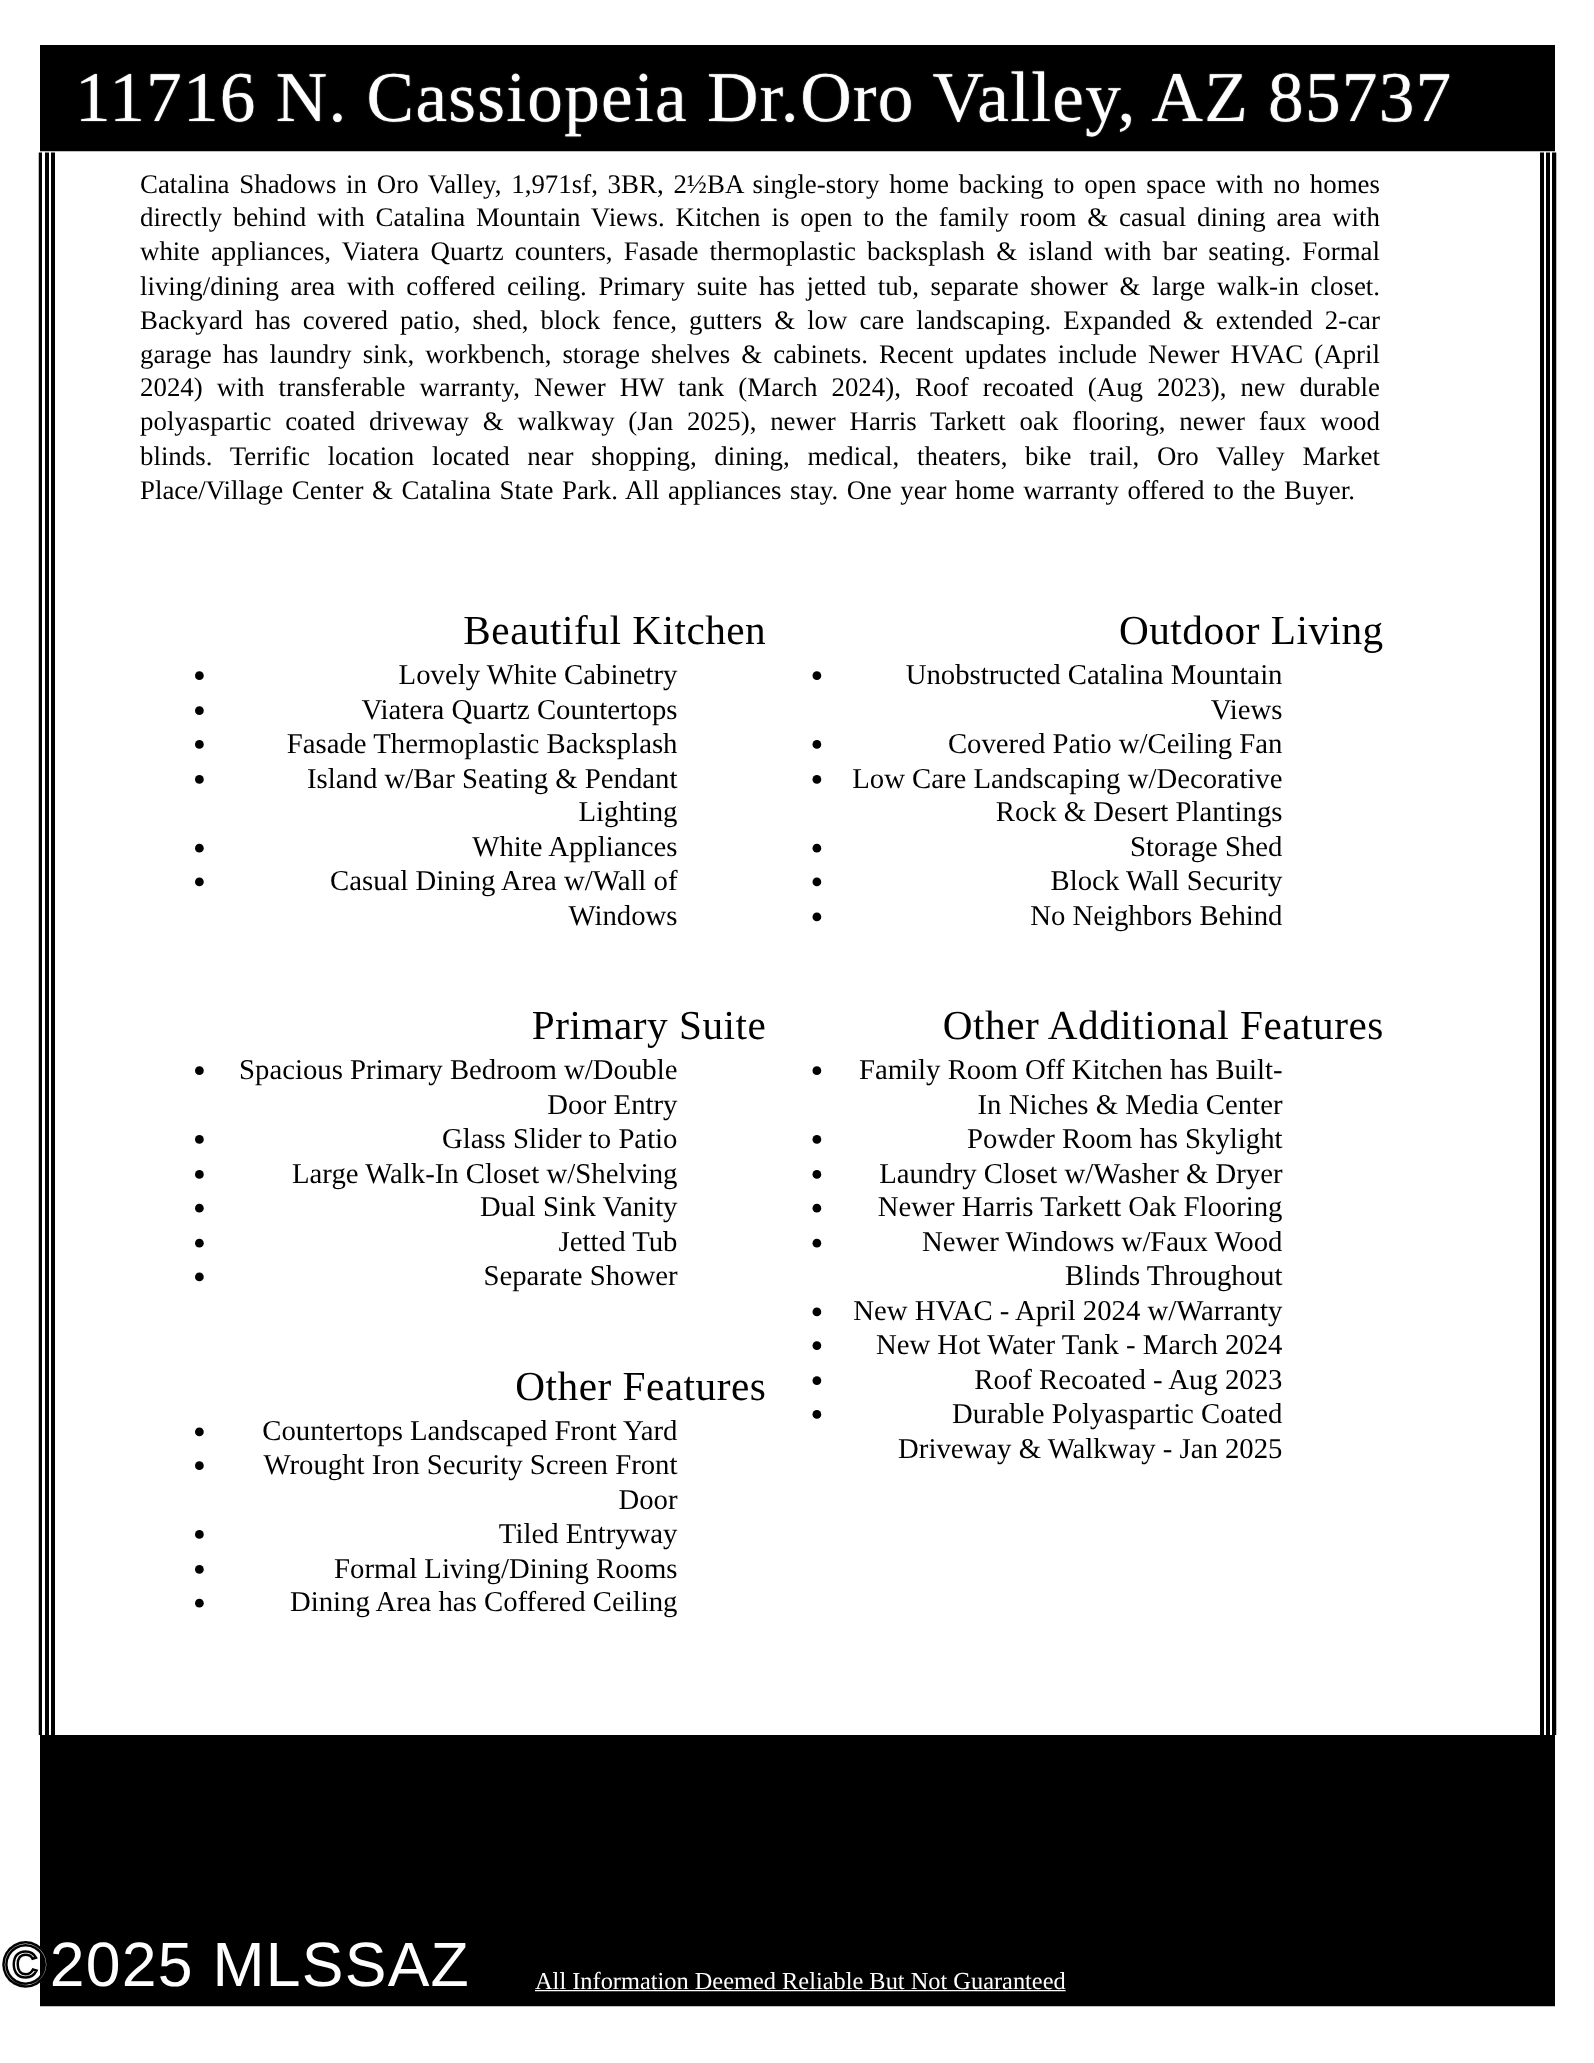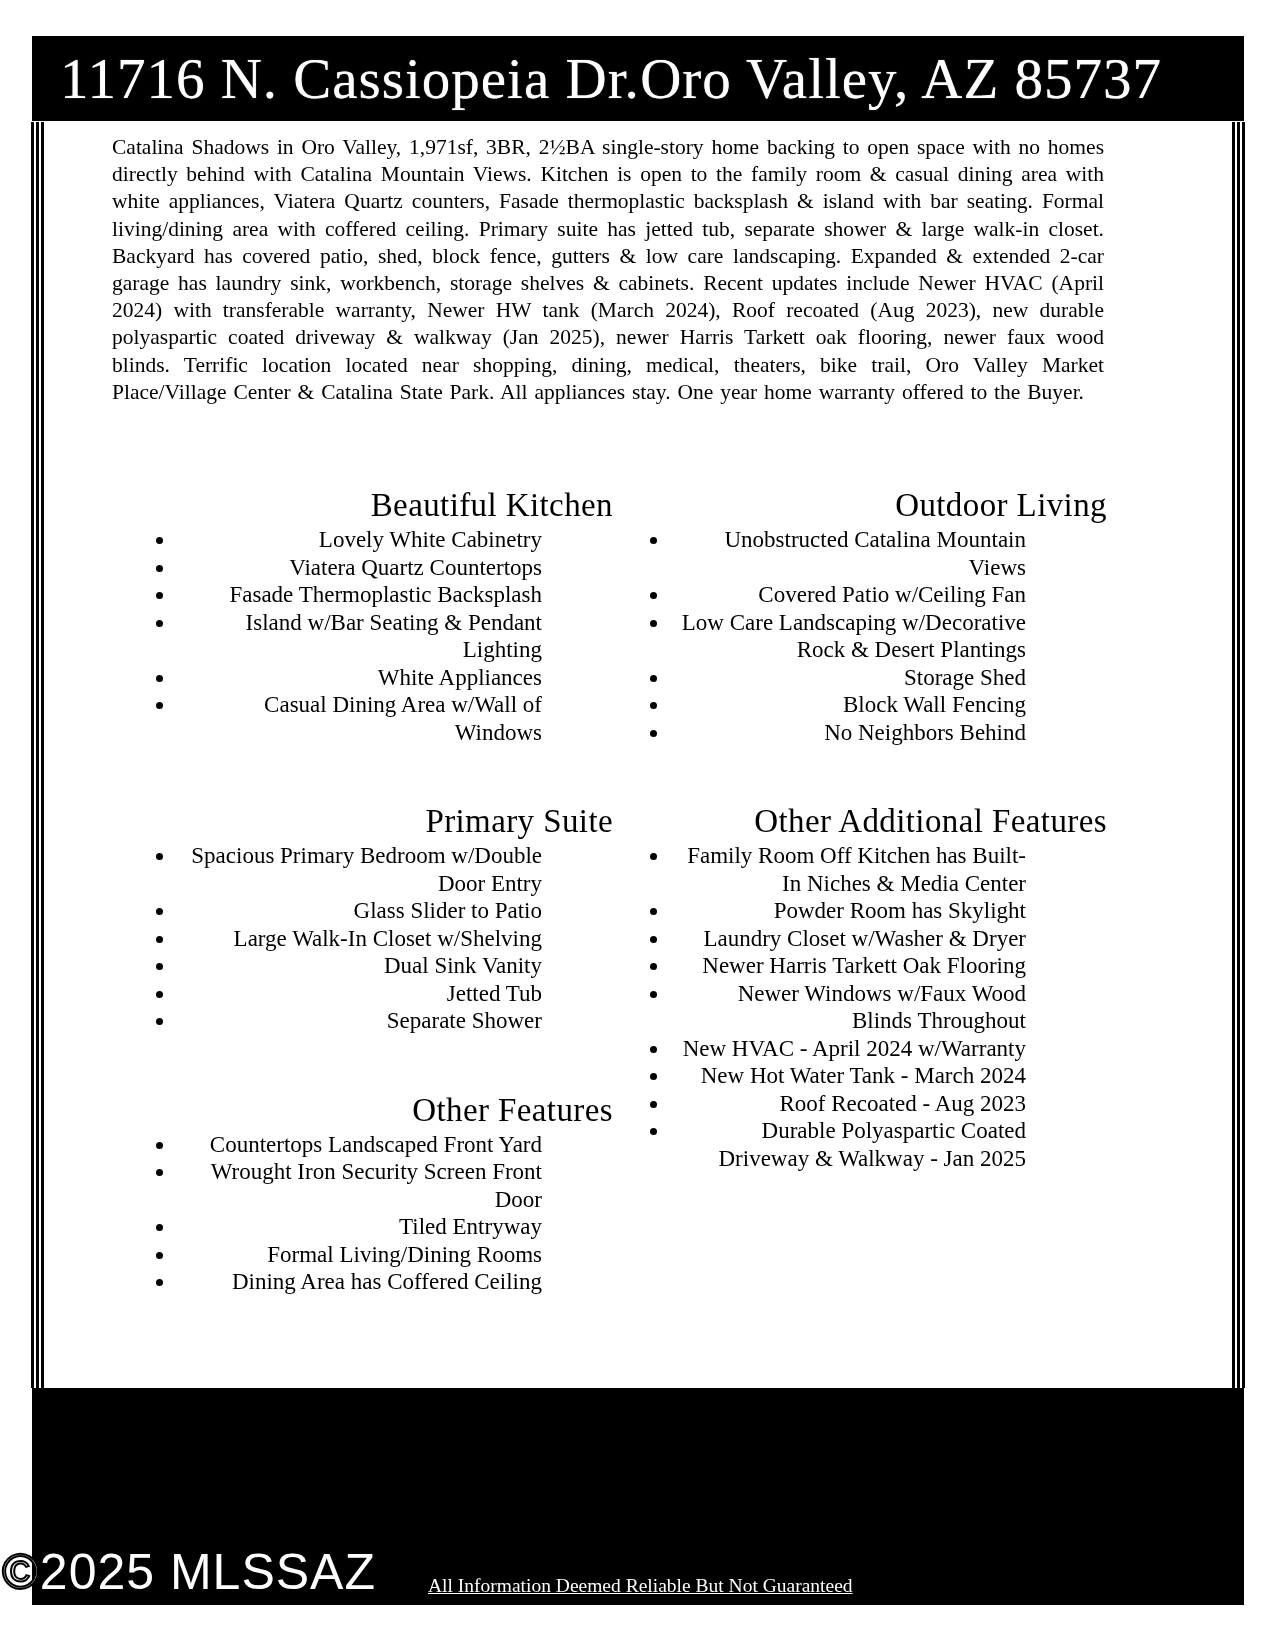--- a/index.html
+++ b/index.html
@@ -178,21 +178,21 @@
       </section>
     </div>
   <div class="col col-right">
       <section class="feature-section">
         <h2 class="section-title">Outdoor Living</h2>
         <ul class="feature-list">
           <li class="feature-item">Unobstructed Catalina Mountain Views</li>
           <li class="feature-item">Covered Patio w/Ceiling Fan</li>
           <li class="feature-item">Low Care Landscaping w/Decorative Rock &amp; Desert Plantings</li>
           <li class="feature-item">Storage Shed</li>
-          <li class="feature-item">Block Wall Fencing</li>
+          <li class="feature-item">Block Wall Security</li>
           <li class="feature-item">No Neighbors Behind</li>
         </ul>
       </section>
       <section class="feature-section">
         <h2 class="section-title">Other Additional Features</h2>
         <ul class="feature-list">
           <li class="feature-item">Family Room Off Kitchen has Built-In Niches &amp; Media Center</li>
           <li class="feature-item">Powder Room has Skylight</li>
           <li class="feature-item">Laundry Closet w/Washer &amp; Dryer</li>
           <li class="feature-item">Newer Harris Tarkett Oak Flooring</li>

